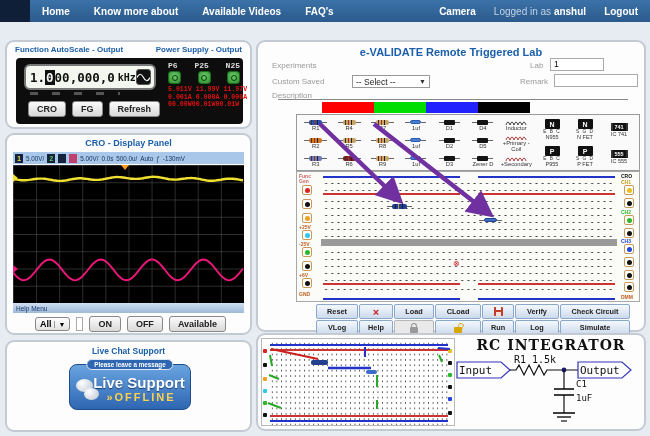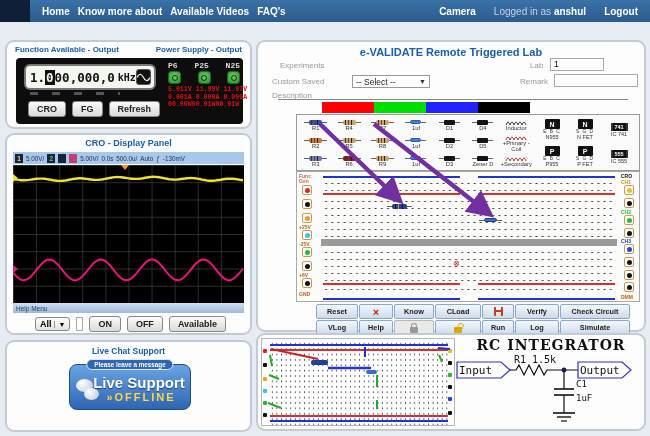--- a/index.html
+++ b/index.html
@@ -4,21 +4,21 @@
 <style>
   html,body{margin:0;padding:0;width:650px;height:436px;overflow:hidden;
     font-family:"Liberation Sans",sans-serif;background:#e7ebf2;}
   *{box-sizing:border-box;}
 
   
   .nav{position:absolute;left:0;top:0;width:650px;height:22px;
     background:linear-gradient(#3b72a8,#2c5a8c);display:flex;align-items:center;
     color:#fff;font-size:10px;font-weight:bold;}
   .nav-logo{width:30px;height:22px;background:#101f38;}
-  .nav-left{display:flex;gap:8px;margin-left:12px;}
+  .nav-left{display:flex;gap:24px;margin-left:12px;}
   .nav-right{margin-left:auto;display:flex;gap:18px;margin-right:12px;align-items:center;}
   .nav a{color:#fff;text-decoration:none;cursor:pointer;}
   .nav .dim{color:#c3d2e6;font-weight:normal;}
   .nav .dim b{color:#fff;}
 
   
   .panel{position:absolute;background:#fdfdfd;border:2px solid #c4cad4;border-radius:9px;}
   .ptitle{color:#1b5faa;font-weight:bold;font-size:9px;text-align:center;}
 
   
@@ -199,21 +199,21 @@
   </div>
   <div class="nav-right">
     <a>Camera</a>
     <span class="dim"><span>Logged in as</span>&nbsp;<b>anshul</b></span>
     <a>Logout</a>
   </div>
 </div>
 
 <div class="panel" id="fg-panel">
   <div class="fg-head">
-    <span>Function Available - Output</span>
+    <span>Function AutoScale - Output</span>
     <span>Power Supply - Output</span>
   </div>
   <div class="fg-black">
     <div class="lcd">
       <span>1.</span>
         <span class="cur">0</span>
         <span>00,000,0</span>
       <span class="unit">kHz</span>
       <span class="sine-ic">
         <svg width="13" height="9" viewBox="0 0 13 9">
@@ -299,21 +299,21 @@
         <i></i>
       </span>
     <span class="ls-line1">Live Support</span>
     <span class="ls-line2"><span class="chv">»</span><span>OFFLINE</span></span>
   </div>
 </div>
 
 <div class="panel" id="lab-panel">
   <div class="ptitle">e-VALIDATE Remote Triggered Lab</div>
 
-  <span class="frm-lbl" style="left:22px;top:19px">Experiments</span>
+  <span class="frm-lbl" style="left:14px;top:19px">Experiments</span>
   <span class="frm-lbl" style="left:272px;top:19px">Lab</span>
   <span class="inp" style="left:292px;top:16px;width:54px">1</span>
 
   <span class="frm-lbl" style="left:14px;top:35px">Custom Saved</span>
   <span class="sel" style="left:94px;top:33px;width:78px">
     <span>-- Select --</span>
       <span class="ar">▼</span>
   </span>
   <span class="frm-lbl" style="left:262px;top:35px">Remark</span>
   <span class="inp" style="left:296px;top:32px;width:84px"></span>
@@ -614,21 +614,21 @@
         <i class="lead"></i>
         <i class="body"></i>
         <i class="lead"></i>
       </span>
     <span class="bb-target">⊗</span>
   </div>
 
   <div class="actions">
     <button class="abtn">Reset</button>
     <button class="abtn xbtn">×</button>
-    <button class="abtn">Know</button>
+    <button class="abtn">Load</button>
     <button class="abtn">CLoad</button>
     <button class="abtn">
         <span class="floppy"></span>
       </button>
     <button class="abtn">Verify</button>
     <button class="abtn">Check Circuit</button>
     <button class="abtn">VLog</button>
     <button class="abtn">Help</button>
     <button class="abtn dis">
         <span class="lockic"></span>

